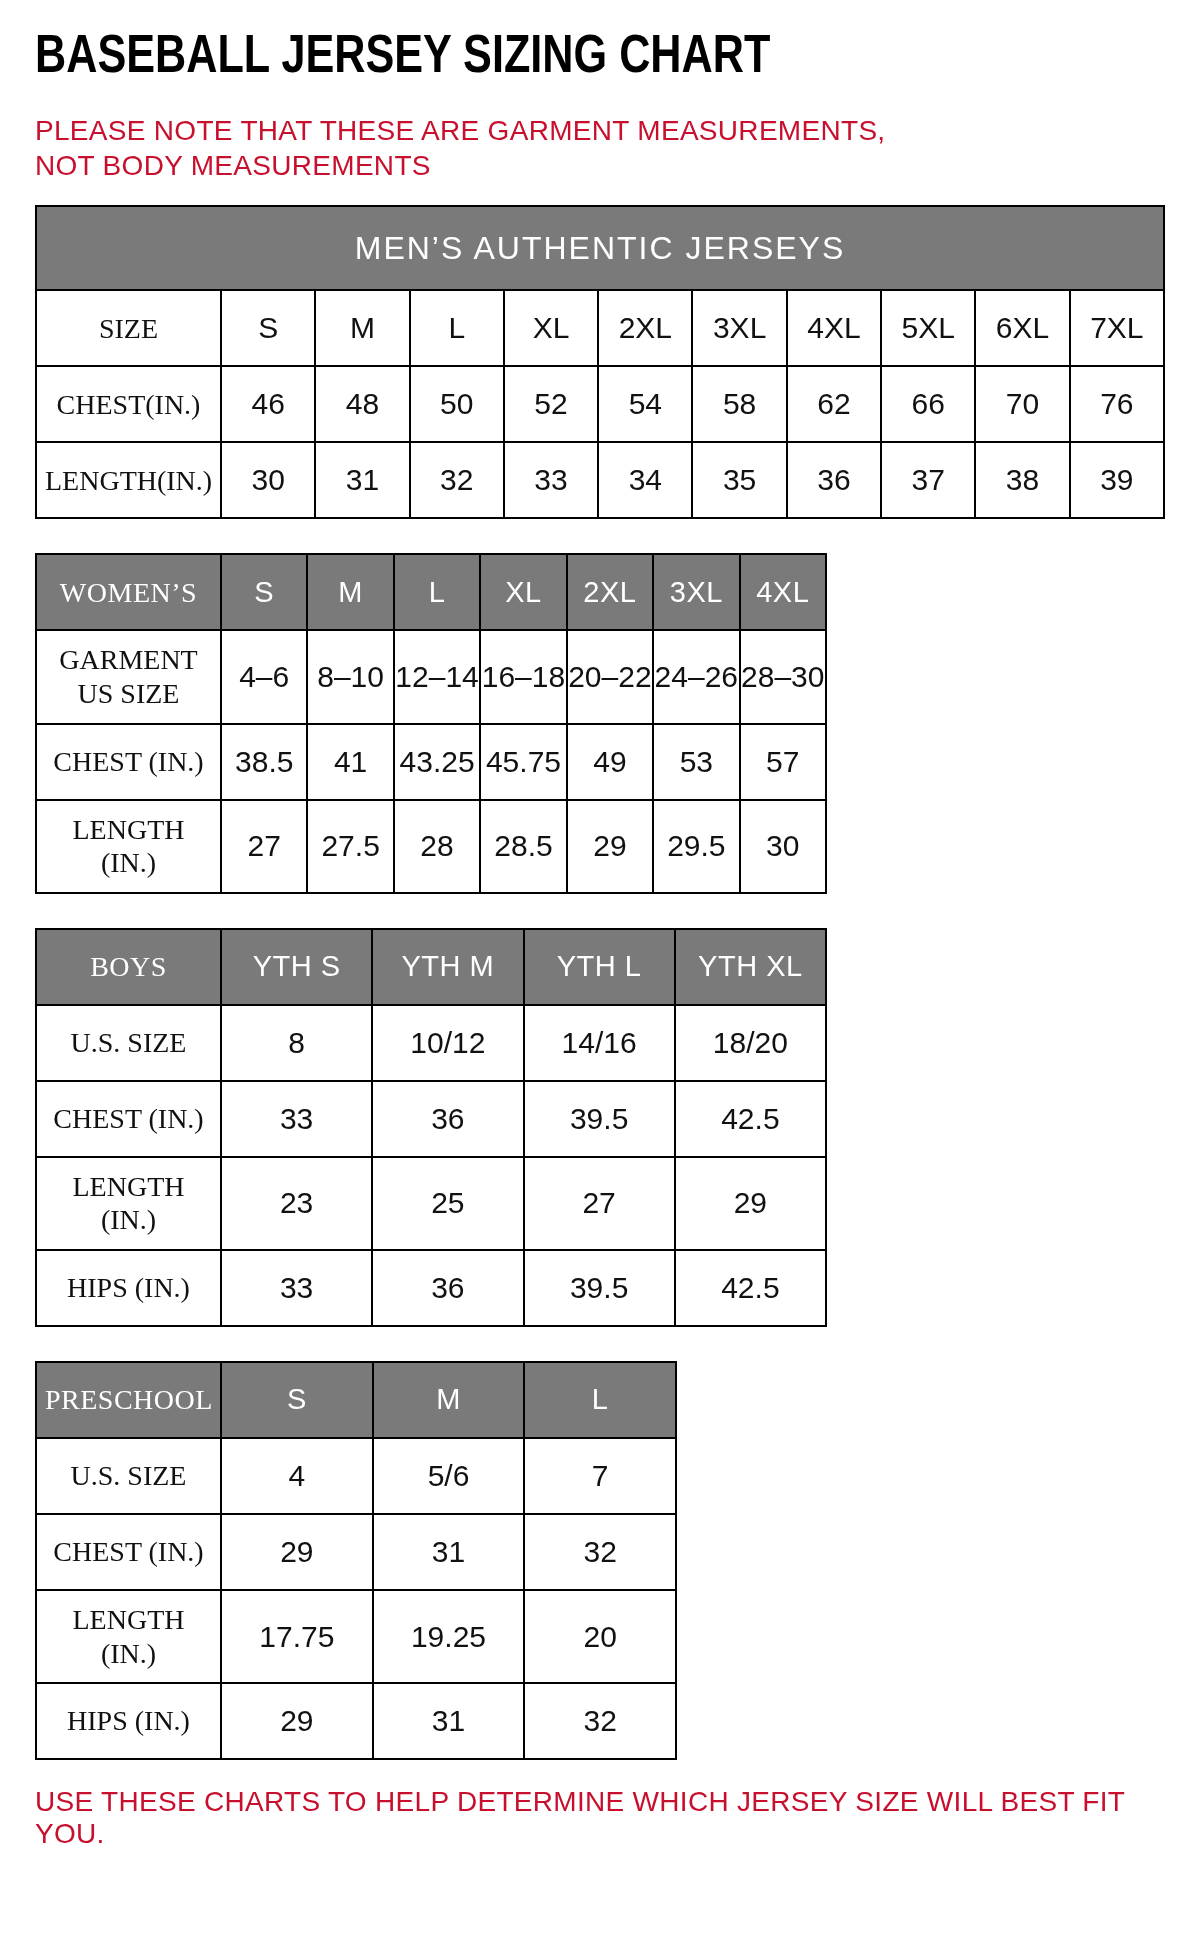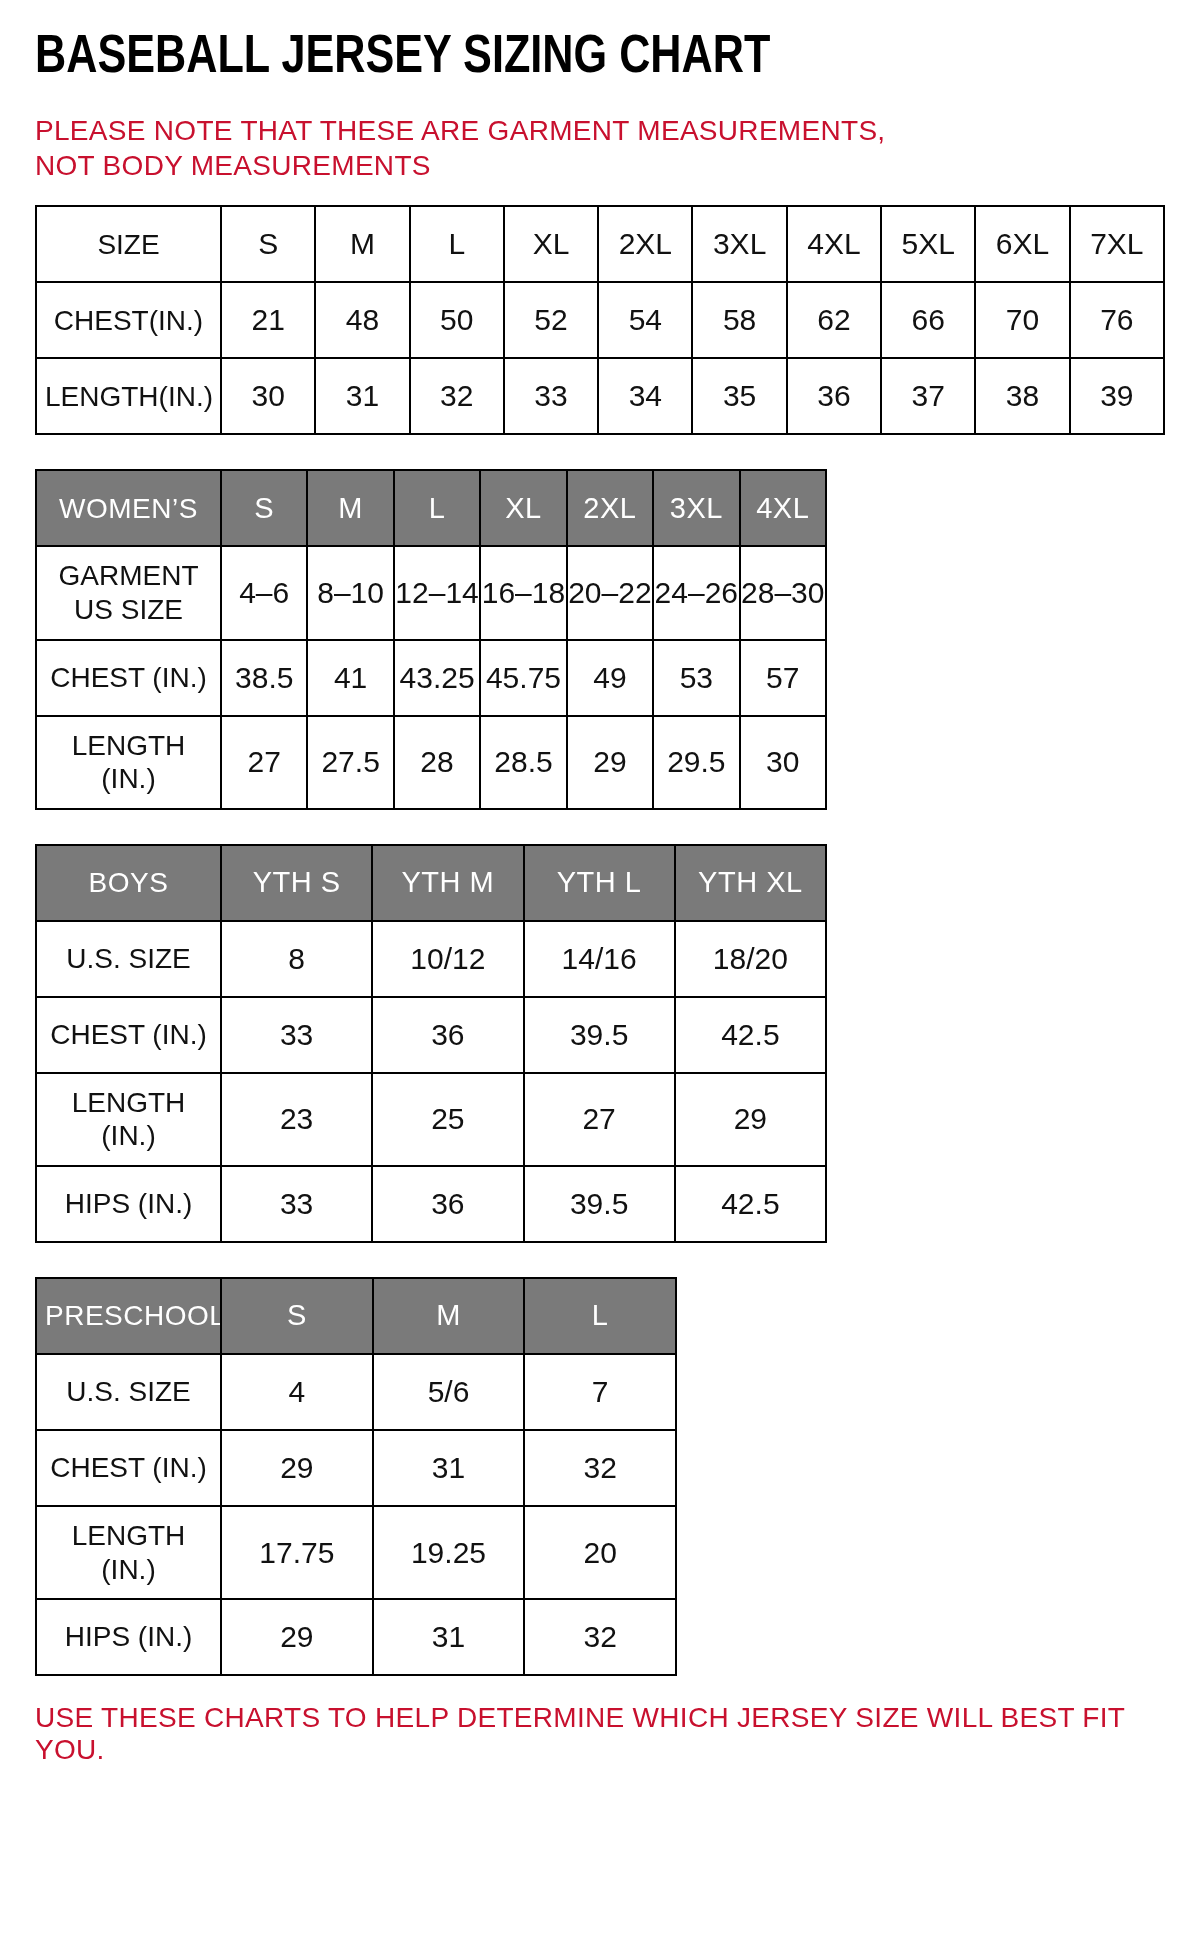--- a/index.html
+++ b/index.html
@@ -71,20 +71,21 @@
     font-weight: normal;
     font-size: 29px;
     letter-spacing: 0.5px;
     height: 76px;
   }
   .tbl td { font-size: 30px; height: 76px; }
   .tbl td.label-col, .tbl th.label-col {
     font-size: 28px;
     padding: 12px 8px;
     line-height: 1.2;
+    font-family: Liberation Serif, serif;
   }
   col.labelcol { width: 185px; }
 </style>
 </head>
 <body>
 
 <div class="page">
 
   <h1 class="title">BASEBALL JERSEY SIZING CHART</h1>
 
@@ -98,36 +99,39 @@
         <col>
         <col>
         <col>
         <col>
         <col>
         <col>
         <col>
         <col>
       </colgroup>
       <tbody>
+        <tr>
+          <th class="banner" colspan="11">MEN’S AUTHENTIC JERSEYS</th>
+        </tr>
         <tr>
           <td class="label-col">SIZE</td>
           <td>S</td>
           <td>M</td>
           <td>L</td>
           <td>XL</td>
           <td>2XL</td>
           <td>3XL</td>
           <td>4XL</td>
           <td>5XL</td>
           <td>6XL</td>
           <td>7XL</td>
         </tr>
         <tr>
           <td class="label-col">CHEST(IN.)</td>
-          <td>21</td>
+          <td>46</td>
           <td>48</td>
           <td>50</td>
           <td>52</td>
           <td>54</td>
           <td>58</td>
           <td>62</td>
           <td>66</td>
           <td>70</td>
           <td>76</td>
         </tr>

